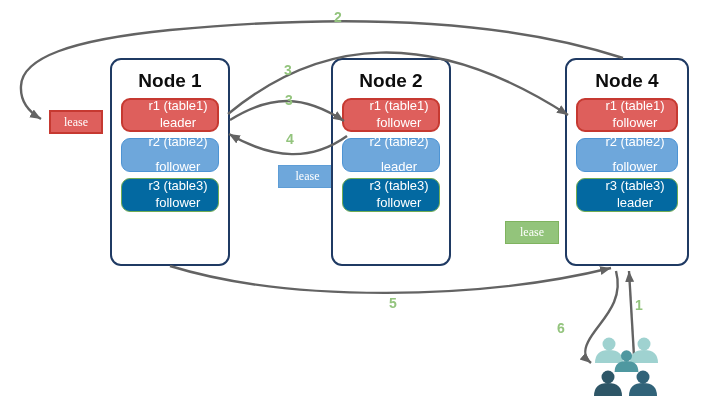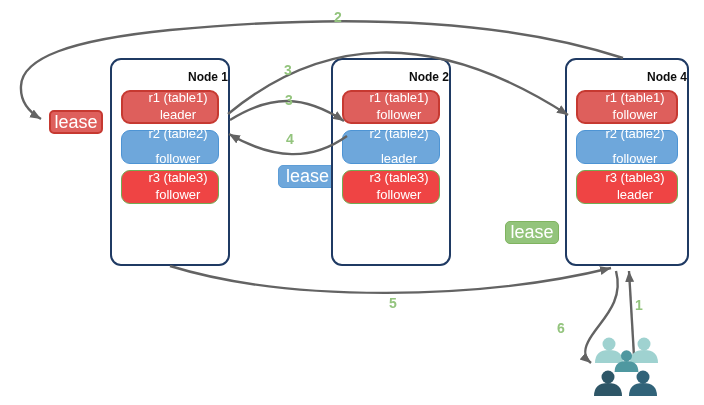--- a/index.html
+++ b/index.html
@@ -6,33 +6,33 @@
   html,body{margin:0;padding:0;background:#ffffff;}
   .canvas{
     position:relative;width:704px;height:405px;background:#ffffff;overflow:hidden;
     font-family:"Liberation Sans","DejaVu Sans",sans-serif;
   }
   .node{
     position:absolute;background:#ffffff;border:2px solid #1F3A63;border-radius:11px;
     box-sizing:border-box;z-index:1;
   }
   .node-title{
-    margin:10px 0 6px;text-align:right;font-weight:700;font-size:12px;color:#0d0d0d;
+    margin:10px 0 6px;text-align:center;font-weight:700;font-size:19px;color:#0d0d0d;
   }
   .replica{
     margin:0 9px 6px;height:34px;border-radius:9px;display:flex;flex-direction:column;
     align-items:center;justify-content:center;color:#ffffff;font-size:13px;line-height:1.28;
     box-sizing:border-box;text-align:center;padding-left:16px;
   }
   .replica.red{background:#DE5F5C;border:2px solid #C63931;}
   .replica.blue{background:#6EA7DB;border:1.5px solid #4D94D4;gap:8px;}
-  .replica.green{background:#ef4444;border:1.5px solid #72AC54;}
+  .replica.green{background:#0369a1;border:1.5px solid #72AC54;}
   .lease{
     position:absolute;display:flex;align-items:center;justify-content:center;color:#ffffff;
-    font-size:18px;border-radius:5px;box-sizing:border-box;z-index:1;
+    font-size:12px;border-radius:0;box-sizing:border-box;z-index:1;font-family:Liberation Serif, serif;
   }
   .lease.red{left:49px;top:110px;width:54px;height:24px;background:#DE5F5C;border:2px solid #C63931;}
   .lease.blue{left:278px;top:165px;width:59px;height:23px;background:#6EA7DB;border:1px solid #5E9DD6;}
   .lease.green{left:505px;top:221px;width:54px;height:23px;background:#93C47B;border:1px solid #7FB35F;}
   .step{
     position:absolute;font-weight:700;font-size:14px;color:#93C47D;z-index:3;
   }
   .overlay{position:absolute;left:0;top:0;width:704px;height:405px;z-index:2;pointer-events:none;}
   #n1{left:110px;top:58px;width:120px;height:208px;}
   #n2{left:331px;top:58px;width:120px;height:208px;}

